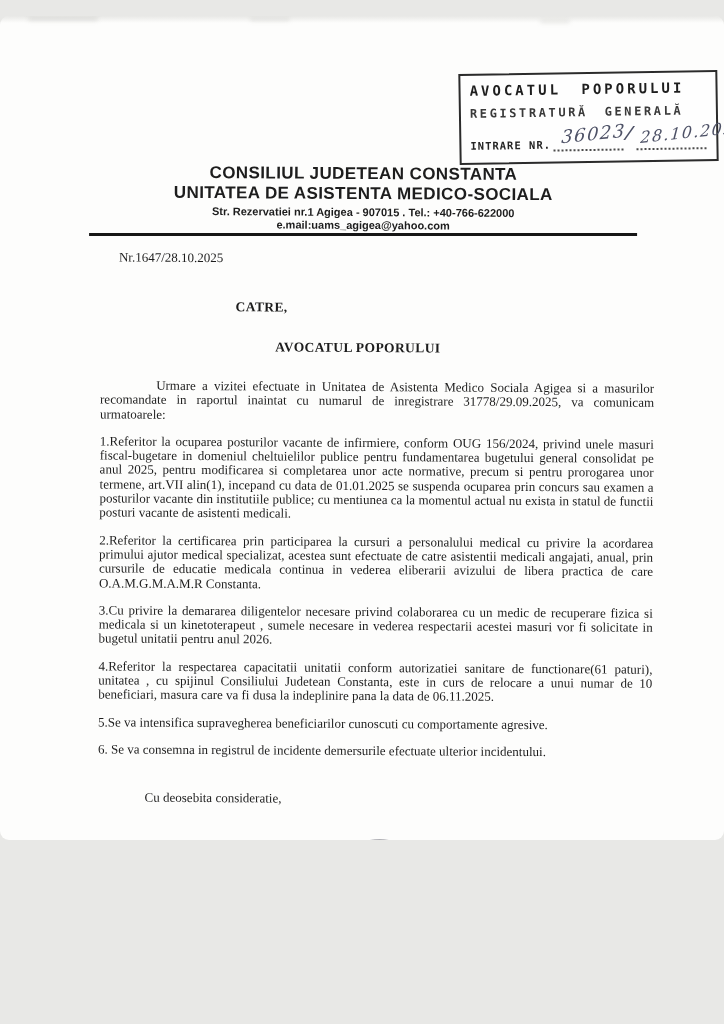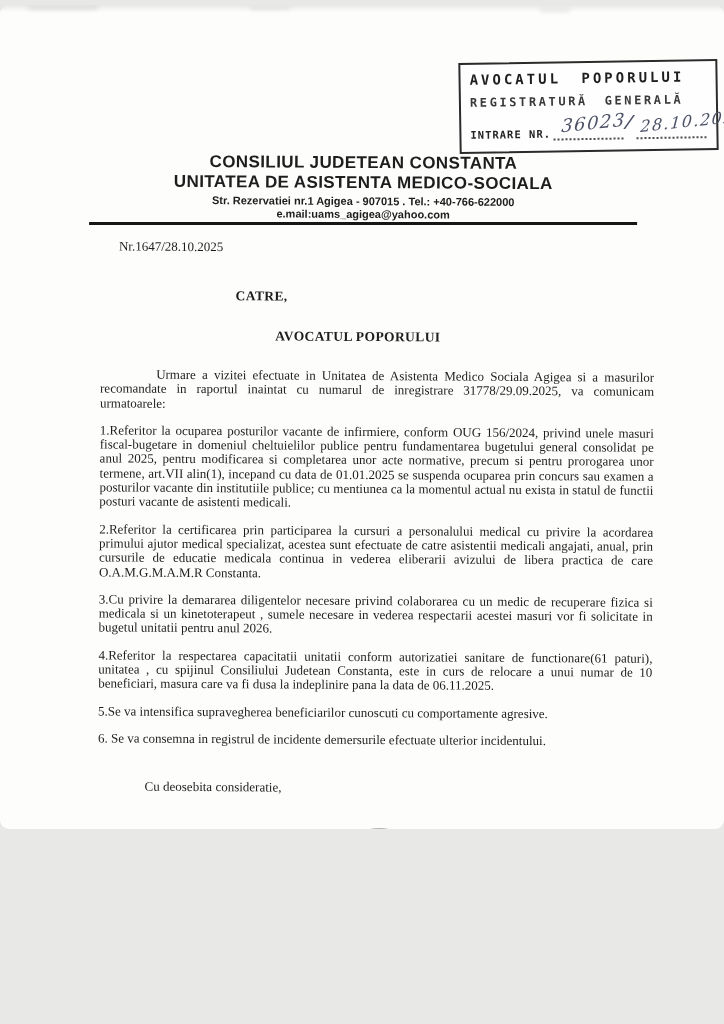--- a/index.html
+++ b/index.html
@@ -1,17 +1,17 @@
 <!DOCTYPE html>
 <html><head>
 <meta charset="utf-8">
 <style>
   html,body{margin:0;padding:0;background:#e8e8e6;}
   .page{
-    position:relative;width:724px;height:824px;margin:5px auto;
+    position:relative;width:724px;height:824px;margin:16px auto;
     background:#fdfdfc;overflow:hidden;
     font-family:"Liberation Serif", serif;color:#1d1d1d;border-radius:9px;
   }
   .top-edge{position:absolute;top:0;left:0;width:724px;height:7px;
     background:linear-gradient(#cfcfcb,rgba(255,255,255,0));opacity:.45;}
   .smudge{position:absolute;background:#b9b9b4;filter:blur(2px);opacity:.35;border-radius:3px;}
 
   
   .reg-stamp{
     position:absolute;top:56px;left:459px;width:238px;

